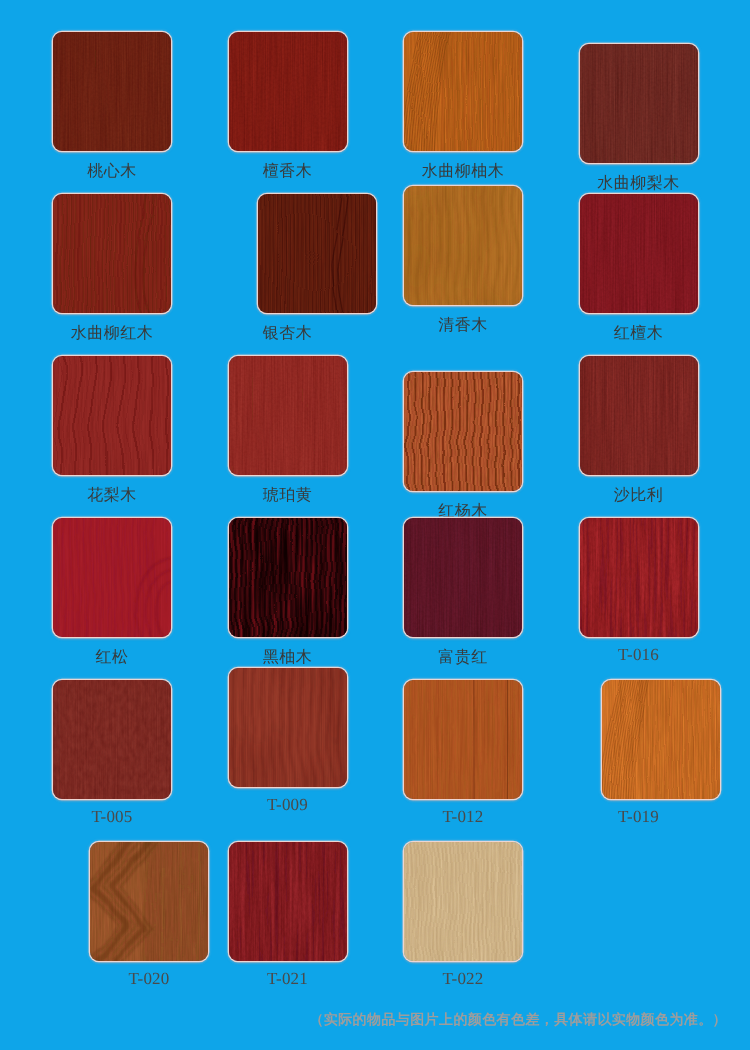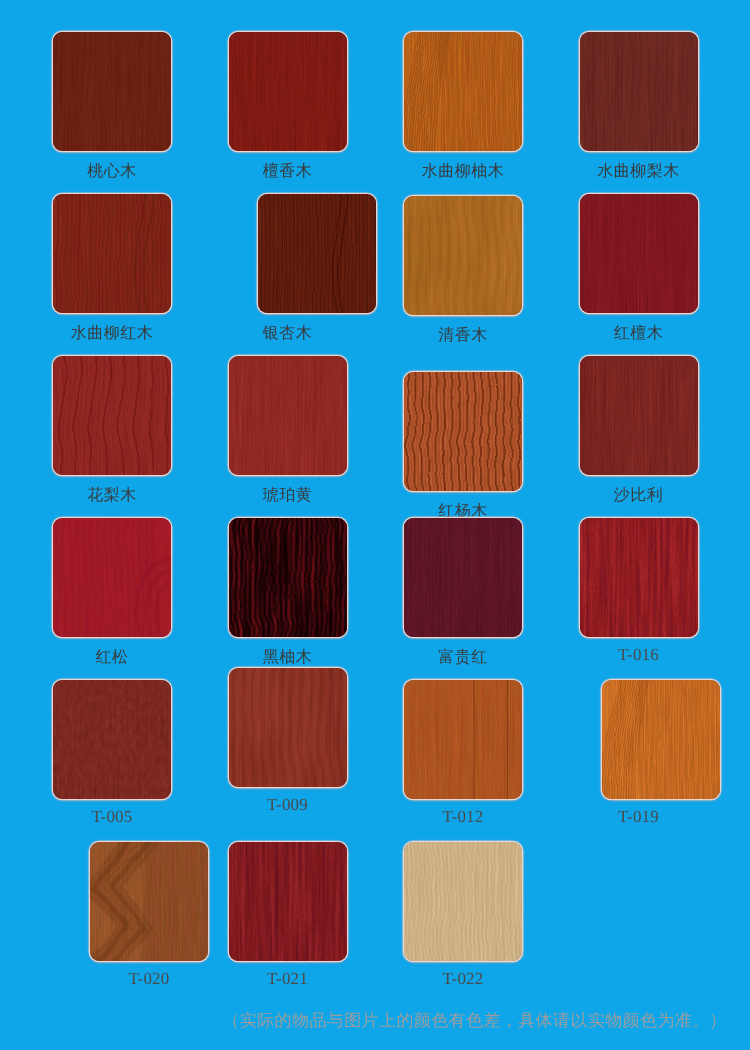--- a/index.html
+++ b/index.html
@@ -13,21 +13,21 @@
   .sw{position:relative;width:118px;height:119px;border-radius:9px;overflow:hidden;
       box-shadow:0 0 0 1.3px rgba(242,215,211,.95),
                  0 1.5px 2.5px rgba(198,150,148,.40),
                  0 0 3px 1px rgba(236,206,203,.55);}
   .sw svg{position:absolute;left:0;top:0;display:block;}
   .cap{position:absolute;left:-29px;width:176px;text-align:center;
        font-size:16px;line-height:16px;color:#3a3a3a;top:132px;
        letter-spacing:.5px;white-space:nowrap;}
   .cap.code{font-size:17px;letter-spacing:0.2px;color:#4a4a4a;top:129px;}
   #note{position:absolute;left:0;right:23px;top:1014px;text-align:right;
-        font-size:17px;line-height:14px;color:#9d9d9d;letter-spacing:.4px;}
+        font-size:14px;line-height:14px;color:#9d9d9d;letter-spacing:.4px;font-weight:bold;}
 </style>
 </head>
 <body>
 
 <div id="page">
     <div class="cell" style="left: 53px; top: 32px;">
       <div class="sw">
         <svg width="118" height="119" viewBox="0 0 118 119">
           <defs>
             <filter id="n0" x="0" y="0" width="100%" height="100%">
@@ -176,21 +176,21 @@
               <path d="M110.8 -12 V 132"></path>
               <path d="M115.9 -12 V 132"></path>
               <path d="M121.0 -12 V 132"></path>
             </g>
     </g>
           <rect width="118" height="119" filter="url(#n2)" opacity="0.8"></rect>
         </svg>
       </div>
       <div class="cap">水曲柳柚木</div>
     </div>
-    <div class="cell" style="left: 579.5px; top: 32px;">
+    <div class="cell" style="left: 579.5px; top: 44px;">
       <div class="sw">
         <svg width="118" height="119" viewBox="0 0 118 119">
           <defs>
             <filter id="n3" x="0" y="0" width="100%" height="100%">
    <feTurbulence type="fractalNoise" baseFrequency="0.9 0.012" numOctaves="4" seed="19" result="n"></feTurbulence>
    <feColorMatrix in="n" type="matrix" values="0 0 0 0 0 0 0 0 0 0 0 0 0 0 0 0.5 0 0 0 -0.1" result="a"></feColorMatrix>
    <feFlood flood-color="#33110c" result="c"></feFlood>
    <feComposite in="c" in2="a" operator="in"></feComposite>
   </filter>
             <filter id="n3b" x="0" y="0" width="100%" height="100%">
@@ -391,21 +391,21 @@
       <g stroke-width="1.4" opacity="0.42">
         <path d="M84 -10 C 83 22, 74 52, 72 72 C 73 96, 78 116, 80 134"></path>
         <path d="M90 -10 C 89 26, 80 56, 78 76 C 79 100, 84 120, 86 134"></path>
       </g>
     </g>
           <rect width="118" height="119" filter="url(#n5)" opacity="0.85"></rect>
         </svg>
       </div>
       <div class="cap">银杏木</div>
     </div>
-    <div class="cell" style="left: 404px; top: 196px;">
+    <div class="cell" style="left: 404px; top: 186px;">
       <div class="sw">
         <svg width="118" height="119" viewBox="0 0 118 119">
           <defs>
             <filter id="w6" x="-30%" y="-30%" width="160%" height="160%">
    <feTurbulence type="fractalNoise" baseFrequency="0.006 0.016" numOctaves="2" seed="37" result="w"></feTurbulence>
    <feDisplacementMap in="SourceGraphic" in2="w" scale="14" xChannelSelector="R" yChannelSelector="G"></feDisplacementMap>
    <feGaussianBlur stdDeviation="1.6"></feGaussianBlur>
   </filter>
             <filter id="n6" x="0" y="0" width="100%" height="100%">
    <feTurbulence type="fractalNoise" baseFrequency="0.7 0.01" numOctaves="4" seed="40" result="n"></feTurbulence>

